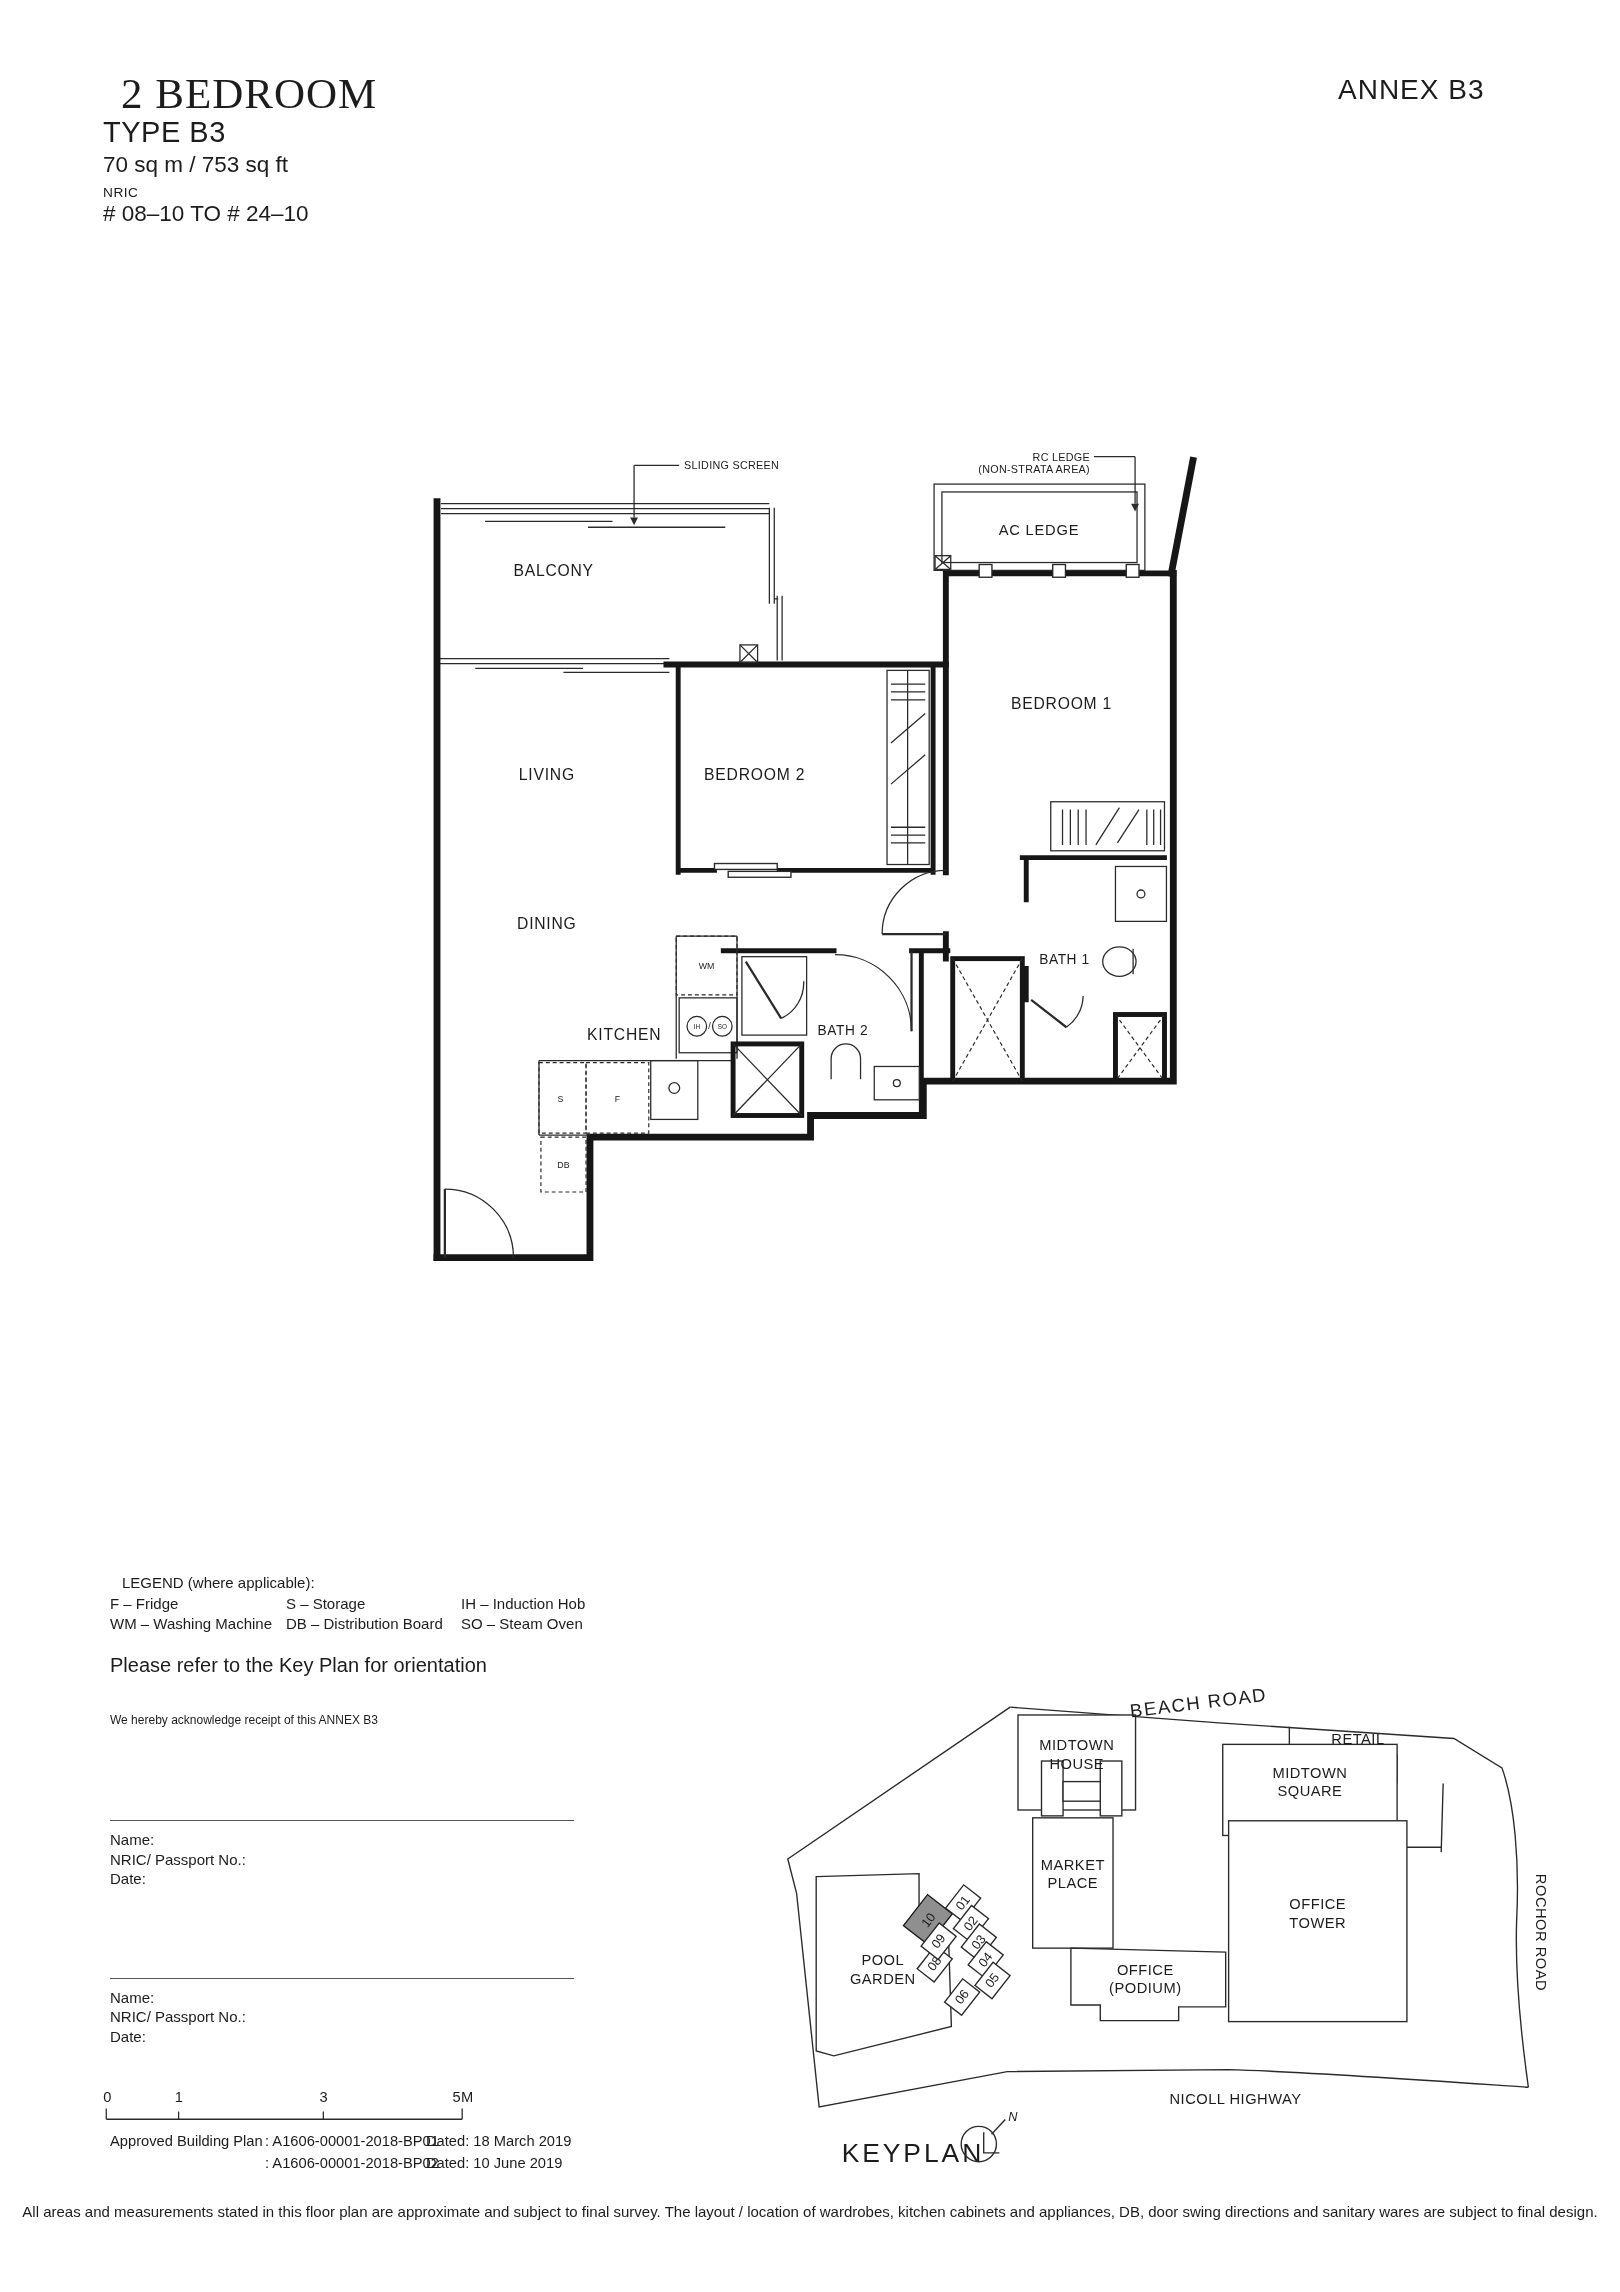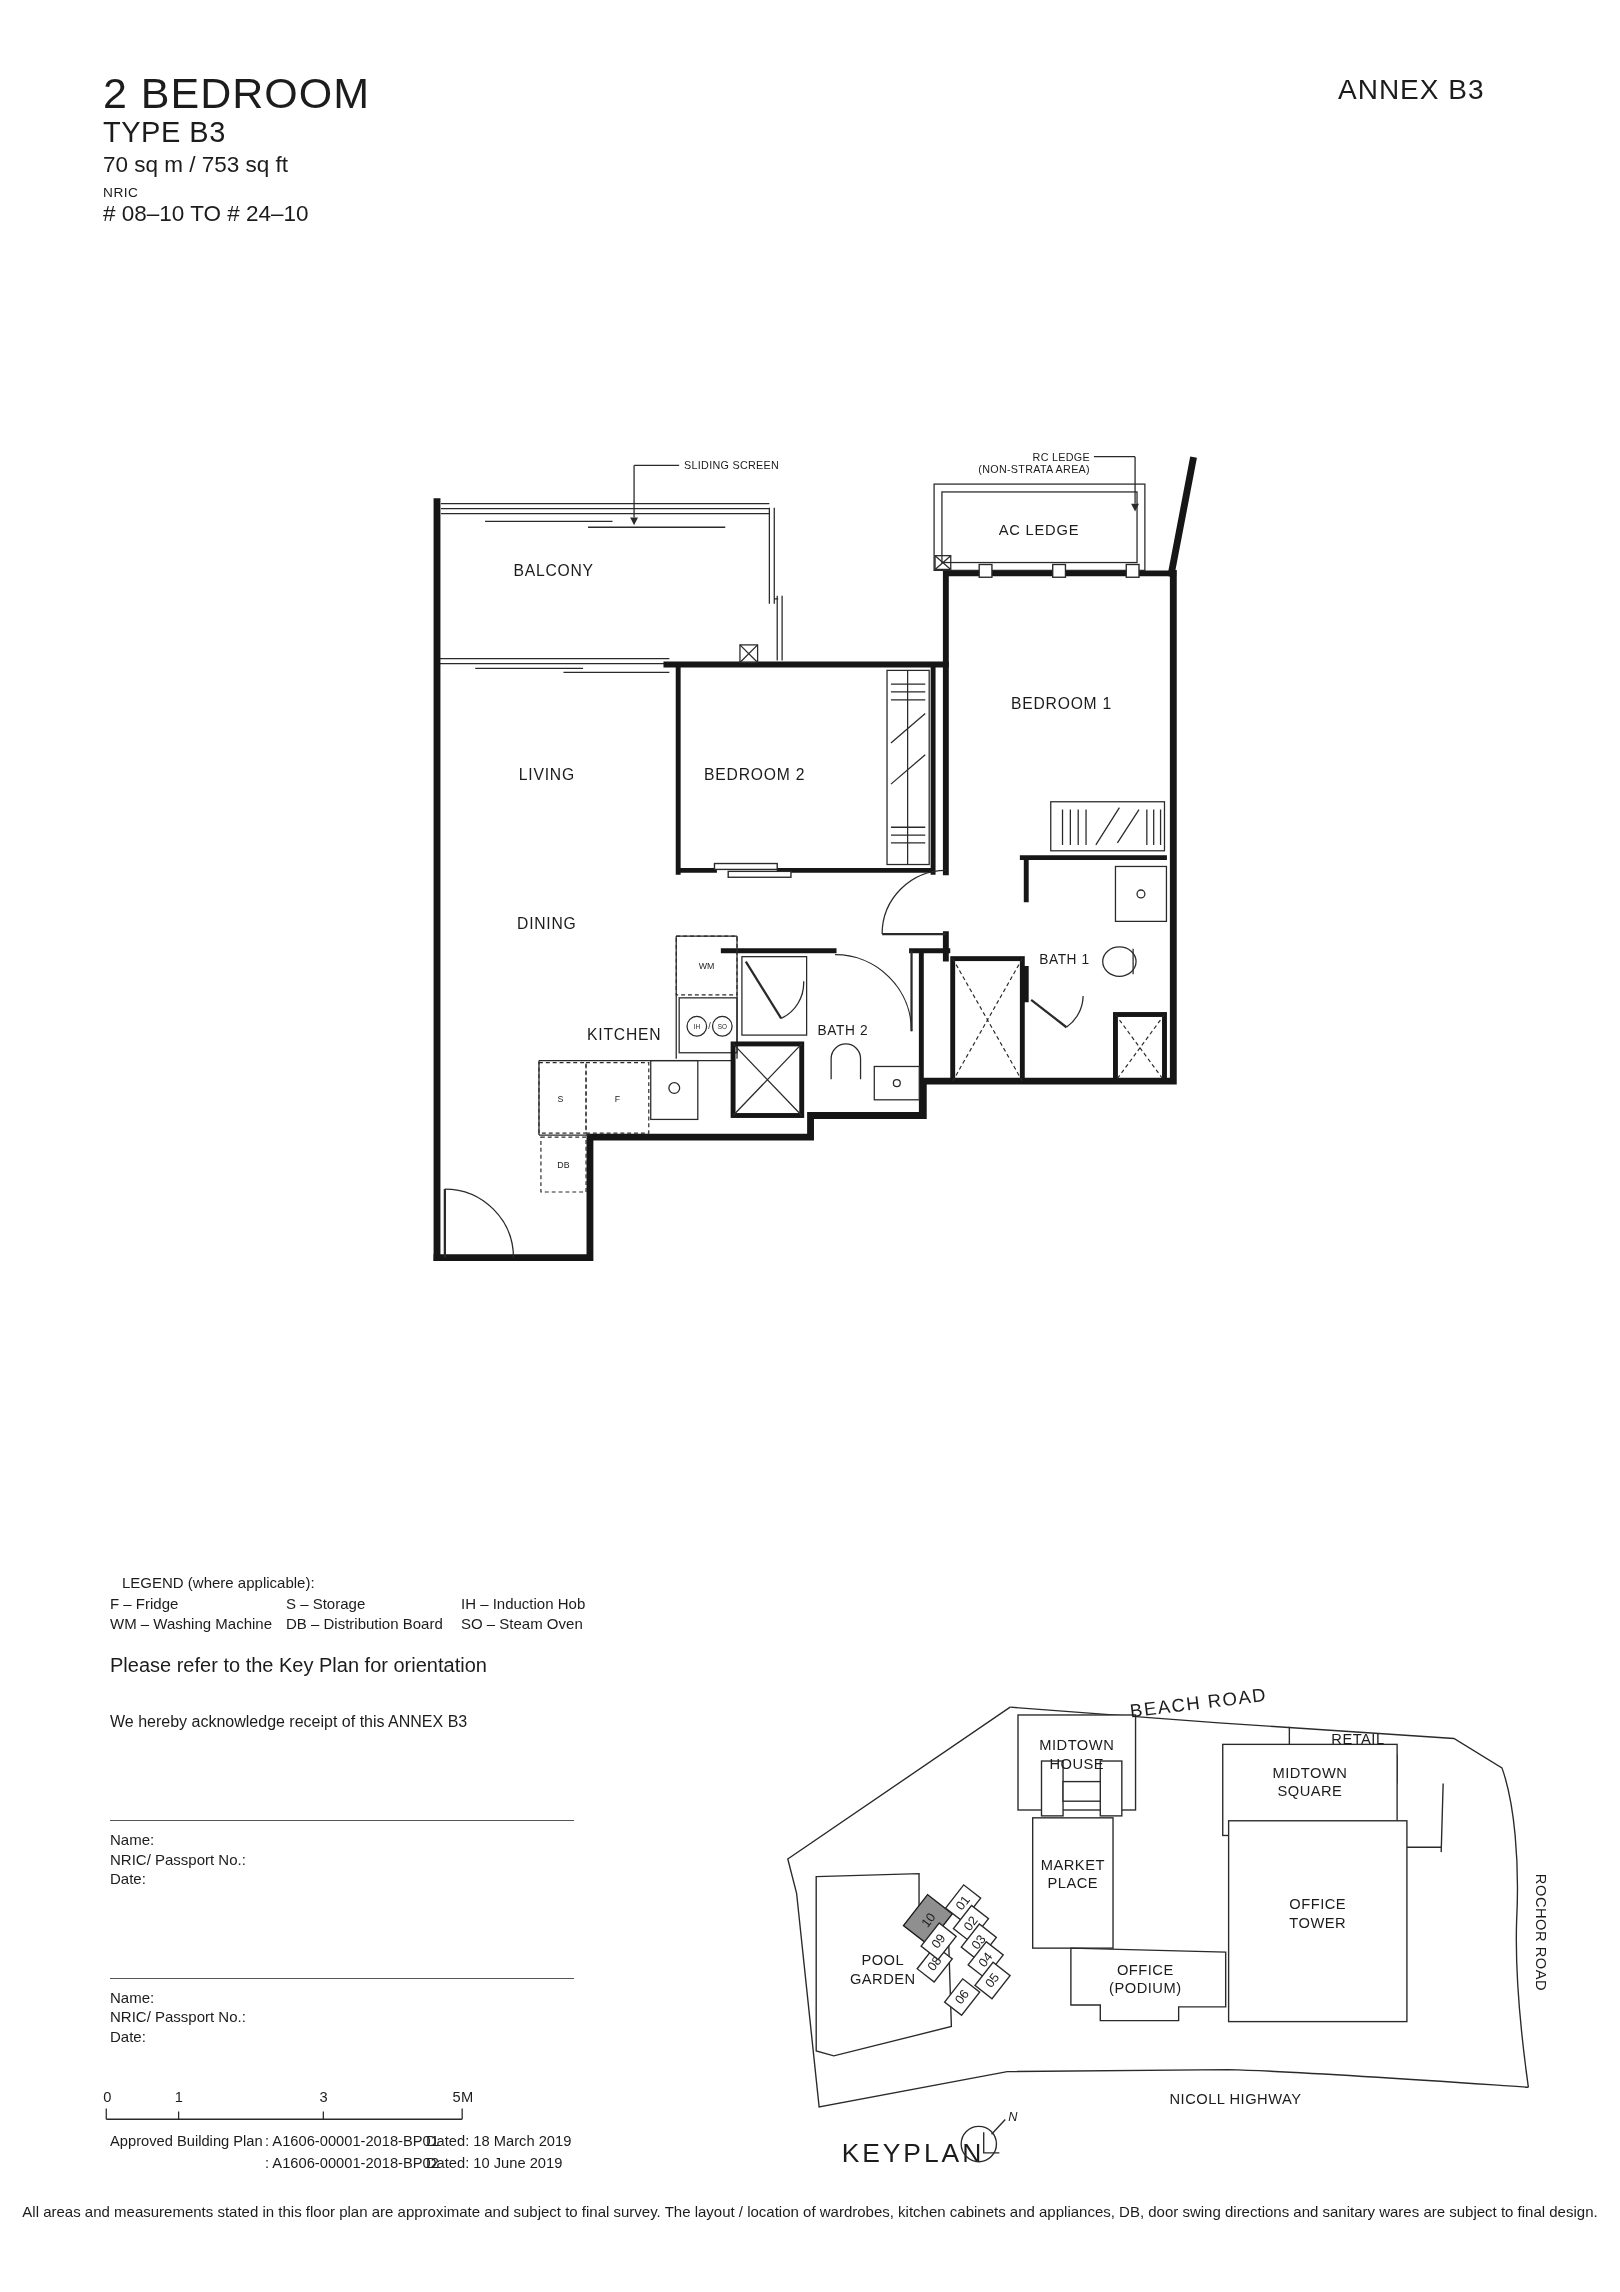--- a/index.html
+++ b/index.html
@@ -1,28 +1,28 @@
 <!DOCTYPE html>
 <html><head>
 <meta charset="utf-8">
 <style>
   html,body{margin:0;padding:0;background:#fff;}
   .page{position:relative;width:1620px;height:2293px;background:#fff;overflow:hidden;
         font-family:"Liberation Sans",sans-serif;color:#1c1c1c;}
   .abs{position:absolute;}
-  .title{left:103px;top:69px;font-size:43px;font-weight:500;letter-spacing:1px;}
+  .title{left:121px;top:69px;font-size:43px;font-weight:500;letter-spacing:1px;font-family:Liberation Serif, serif;}
   .subtitle{left:103px;top:116px;font-size:29px;font-weight:400;letter-spacing:0.5px;}
   .area{left:103px;top:152px;font-size:22.5px;}
   .unitlbl{left:103px;top:185px;font-size:13.7px;letter-spacing:0.5px;}
   .unitrange{left:103px;top:201px;font-size:22.5px;}
   .annex{left:1338px;top:74px;font-size:28px;letter-spacing:1px;}
   .legend{left:110px;top:1563px;width:549px;font-size:15px;}
   .legend .row{position:absolute;white-space:nowrap;}
   .orientation{left:110px;top:1654px;font-size:20px;}
-  .acknowledge{left:110px;top:1713px;font-size:16px;}
+  .acknowledge{left:110px;top:1713px;font-size:12px;}
   .sigline{left:110px;width:464px;border-top:1.5px solid #555;height:0;}
   .siglbl{left:110px;font-size:15px;}
   .approval{left:110px;top:2133px;font-size:14.7px;}
   .approval span{position:absolute;white-space:nowrap;}
   .disclaimer{left:0;right:0;top:2203px;text-align:center;font-size:15px;}
   svg text{font-family:"Liberation Sans",sans-serif;fill:#1c1c1c;}
   .t16{font-size:16px;letter-spacing:.8px;}
   .t15{font-size:15px;letter-spacing:.8px;}
   .t14{font-size:14px;letter-spacing:.6px;}
   .t11{font-size:11px;letter-spacing:.3px;}

